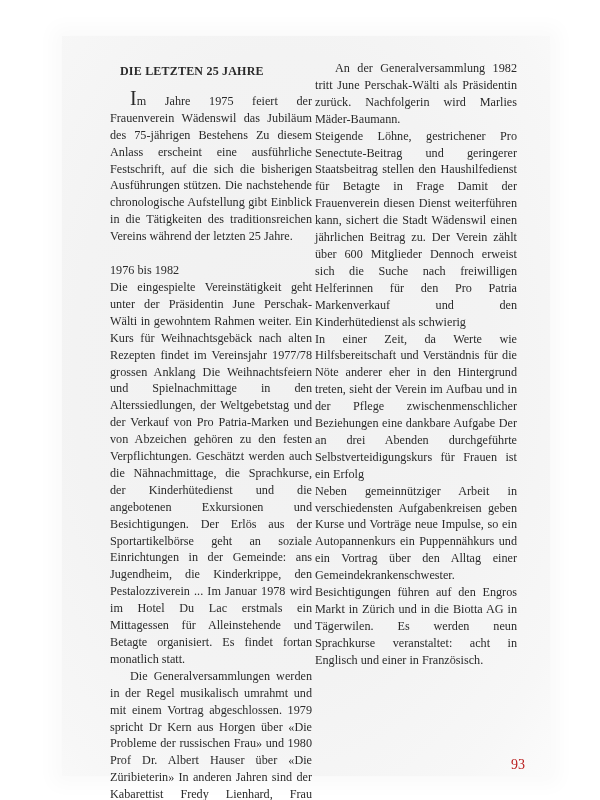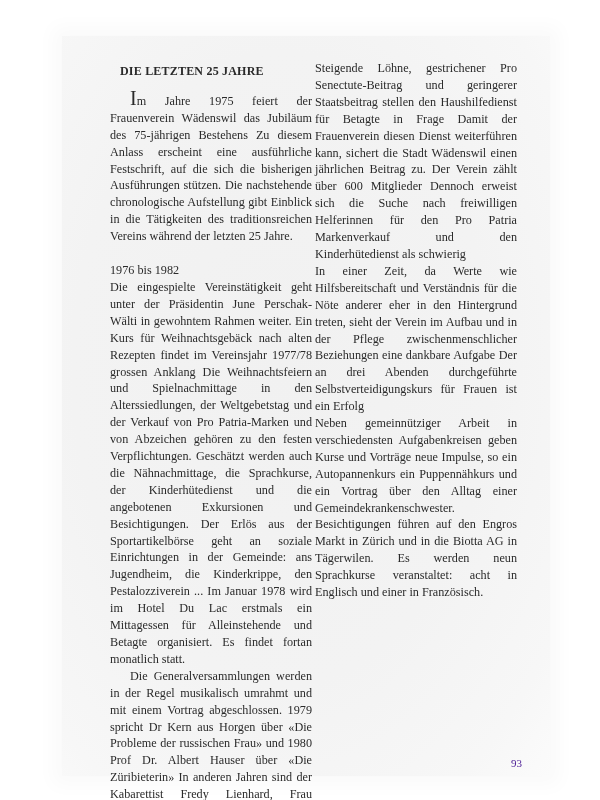--- a/index.html
+++ b/index.html
@@ -13,36 +13,37 @@
     box-shadow: 0 0 18px 10px #fafafa;
   }
   .col { position: absolute; top: 58px; width: 202px; font-size: 12.2px; line-height: 16.9px; }
   .col-left { left: 110px; }
   .col-right { left: 315px; top: 60px; }
   .col p { margin: 0; text-align: justify; text-align-last: left; hyphens: manual; }
   .heading { font-weight: bold; font-size: 12px; letter-spacing: 0.2px; margin: 5px 0 13px 10px !important; }
   .indent { text-indent: 20px; }
   .dropcap-para::first-letter { font-size: 20px; line-height: 10px; }
   .year { margin-top: 17px !important; }
-  .page-number { position: absolute; left: 511px; top: 757px; font-size: 11px; color: #4c1d95; }
+  .page-number { position: absolute; left: 511px; top: 757px; font-size: 14px; color: #b91c1c; }
 </style>
 </head>
 <body>
 
 <div class="page"></div>
 
 <div class="col col-left">
   <p class="heading">DIE LETZTEN 25 JAHRE</p>
   <p class="indent dropcap-para">Im Jahre 1975 feiert der Frauenverein Wädenswil das Jubiläum des 75-jährigen Bestehens Zu diesem Anlass erscheint eine ausführliche Festschrift, auf die sich die bisherigen Ausführungen stützen. Die nachstehende chronologische Aufstellung gibt Einblick in die Tätigkeiten des traditionsreichen Vereins während der letzten 25 Jahre.</p>
   <p class="year">1976 bis 1982</p>
   <p>Die eingespielte Vereinstätigkeit geht unter der Präsidentin June Perschak-Wälti in gewohntem Rahmen weiter. Ein Kurs für Weihnachtsgebäck nach alten Rezepten findet im Vereinsjahr 1977/78 grossen Anklang Die Weihnachtsfeiern und Spielnachmittage in den Alterssiedlungen, der Weltgebetstag und der Verkauf von Pro Patria-Marken und von Abzeichen gehören zu den festen Verpflichtungen. Geschätzt werden auch die Nähnachmittage, die Sprachkurse, der Kinderhütedienst und die angebotenen Exkursionen und Besichtigungen. Der Erlös aus der Sportartikelbörse geht an soziale Einrichtungen in der Gemeinde: ans Jugendheim, die Kinderkrippe, den Pestalozziverein ... Im Januar 1978 wird im Hotel Du Lac erstmals ein Mittagessen für Alleinstehende und Betagte organisiert. Es findet fortan monatlich statt.</p>
   <p class="indent">Die Generalversammlungen werden in der Regel musikalisch umrahmt und mit einem Vortrag abgeschlossen. 1979 spricht Dr Kern aus Horgen über «Die Probleme der russischen Frau» und 1980 Prof Dr. Albert Hauser über «Die Züribieterin» In anderen Jahren sind der Kabarettist Fredy Lienhard, Frau Wüthrichs Puppentheater und die Volkstanzgruppe Zürichsee linkes Ufer zu Gast. Zur Tradition der Generalversammlung gehört die «Körblisammlung» Deren aufgerundetes Ergebnis kommt sozialen Einrichtungen zugut, so zum Beispiel</p>
 </div>
 
 <div class="col col-right">
+  <p class="indent">An der Generalversammlung 1982 tritt June Perschak-Wälti als Präsidentin zurück. Nachfolgerin wird Marlies Mäder-Baumann.</p>
 
   <p>Steigende Löhne, gestrichener Pro Senectute-Beitrag und geringerer Staatsbeitrag stellen den Haushilfedienst für Betagte in Frage Damit der Frauenverein diesen Dienst weiterführen kann, sichert die Stadt Wädenswil einen jährlichen Beitrag zu. Der Verein zählt über 600 Mitglieder Dennoch erweist sich die Suche nach freiwilligen Helferinnen für den Pro Patria Markenverkauf und den Kinderhütedienst als schwierig</p>
 
   <p>In einer Zeit, da Werte wie Hilfsbereitschaft und Verständnis für die Nöte anderer eher in den Hintergrund treten, sieht der Verein im Aufbau und in der Pflege zwischenmenschlicher Beziehungen eine dankbare Aufgabe Der an drei Abenden durchgeführte Selbstverteidigungskurs für Frauen ist ein Erfolg</p>
 
   <p>Neben gemeinnütziger Arbeit in verschiedensten Aufgabenkreisen geben Kurse und Vorträge neue Impulse, so ein Autopannenkurs ein Puppennähkurs und ein Vortrag über den Alltag einer Gemeindekrankenschwester. Besichtigungen führen auf den Engros Markt in Zürich und in die Biotta AG in Tägerwilen. Es werden neun Sprachkurse veranstaltet: acht in Englisch und einer in Französisch.</p>
 
 </div>
 
 <div class="page-number">93</div>

